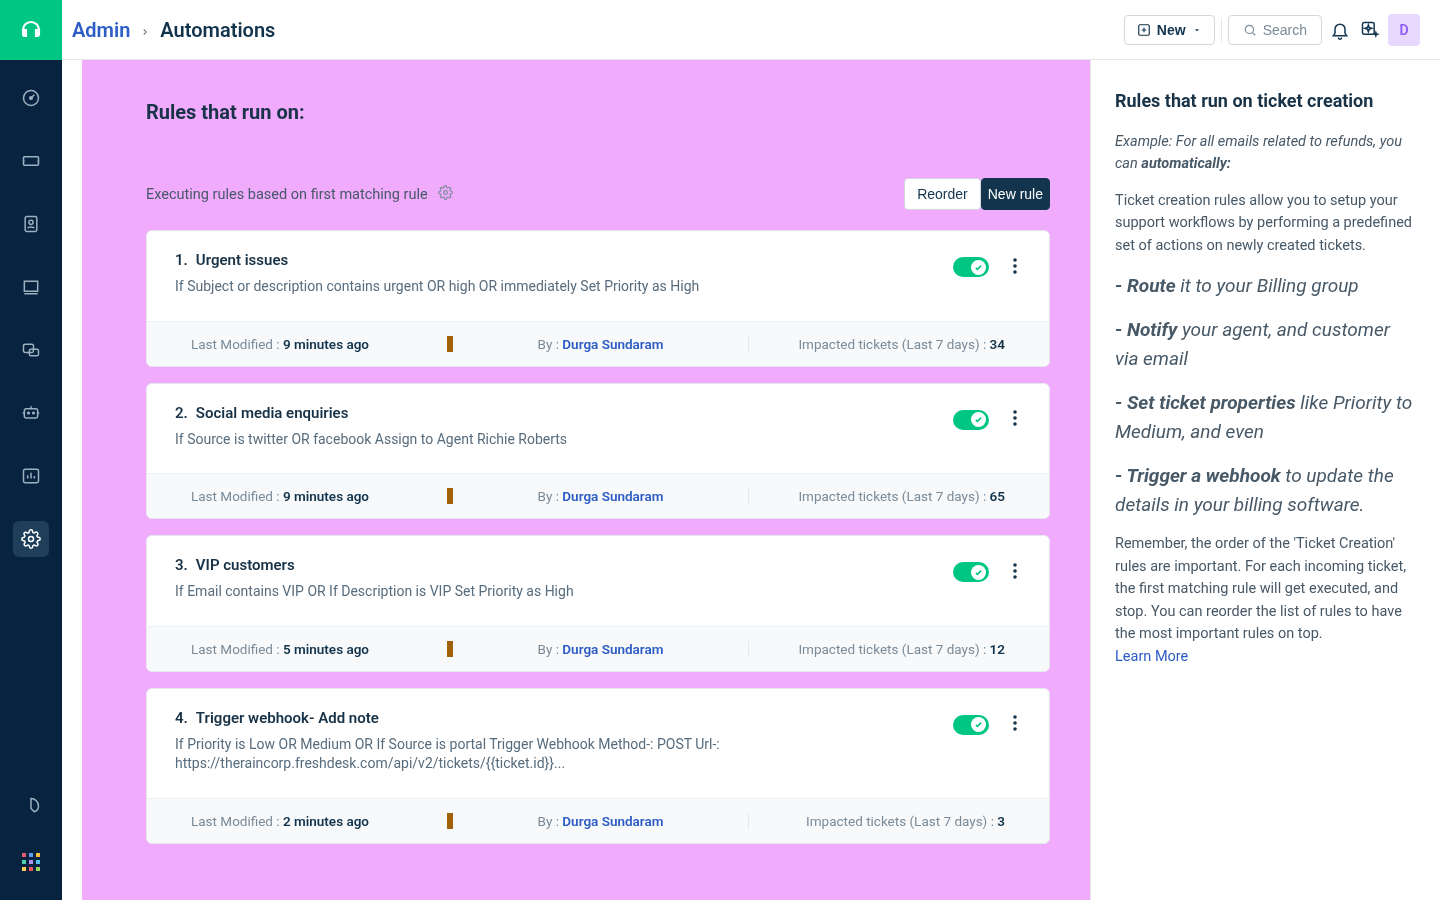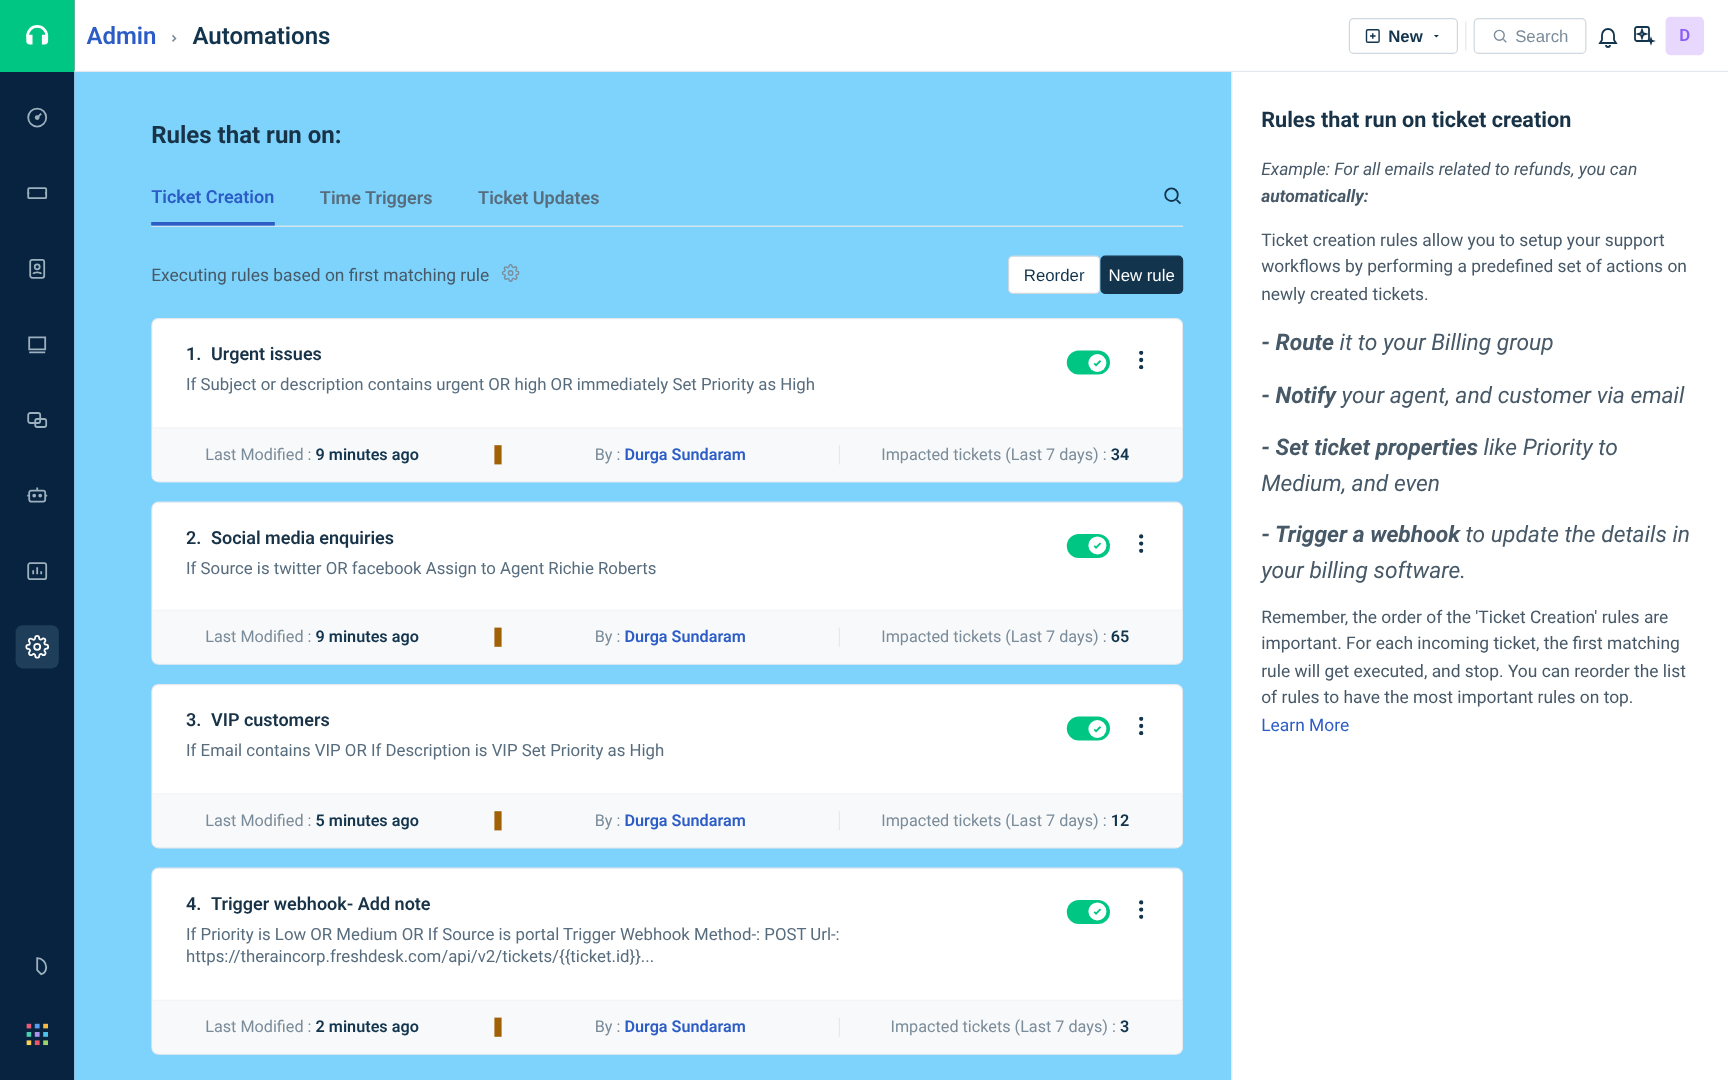--- a/index.html
+++ b/index.html
@@ -25,21 +25,21 @@
   .breadcrumb .sep { color: #7A8B99; }
   .breadcrumb .current { color: #12344D; }
   .header-right { display: flex; align-items: center; gap: 6px; }
   .btn { display: inline-flex; align-items: center; gap: 6px; border: 1px solid #CFD7DF; background: #fff; padding: 6px 12px; border-radius: 4px; font-size: 14px; color: #12344D; cursor: pointer; font-weight: 500; }
   .btn-search { padding: 6px 14px; color: #7A8B99; }
   .header-sep { width: 1px; height: 24px; background: #E5E9ED; }
   .avatar { width: 32px; height: 32px; border-radius: 4px; background: #E9D8FD; color: #8B5CF6; display: flex; align-items: center; justify-content: center; font-weight: 600; cursor: pointer; }
   .icon-btn { color: #12344D; cursor: pointer; display: flex; align-items: center; justify-content: center; width: 24px; height: 24px; }
   
   
-  .content { flex: 1; display: flex; background: #7dd3fc; overflow: hidden; }
+  .content { flex: 1; display: flex; background: #f0abfc; overflow: hidden; margin-left: 20px; }
   .content-main { flex: 1; padding: 40px 40px 0 64px; overflow: hidden; display: flex; flex-direction: column; }
   .page-title { font-size: 20px; font-weight: 700; margin-bottom: 30px; color: #183247; }
   
   .tabs { display: flex; gap: 38px; border-bottom: 1px solid #E5E9ED; position: relative; align-items: center; }
   .tab { padding-bottom: 12px; color: #576C7D; font-weight: 600; cursor: pointer; font-size: 15px; }
   .tab.active { color: #2C5CC5; border-bottom: 3px solid #2C5CC5; margin-bottom: -1px; }
   .tab-search { margin-left: auto; padding-bottom: 12px; color: #12344D; cursor: pointer; }
   
   .execution-bar { display: flex; align-items: center; justify-content: space-between; margin: 24px 0 20px 0; }
   .execution-text { color: #475867; display: flex; align-items: center; gap: 10px; font-size: 14.5px; }
@@ -60,21 +60,21 @@
   .toggle-knob svg { width: 9px; height: 9px; }
   .more-btn { cursor: pointer; color: #12344D; padding: 0 4px; }
   .rule-footer { background: #F8F9FA; padding: 14px 44px; display: flex; border-top: 1px solid #EEF1F4; border-radius: 0 0 6px 6px; }
   .footer-cell { flex: 1; font-size: 13.5px; color: #7A8B99; }
   .footer-cell .em { color: #12344D; font-weight: 600; }
   .footer-cell .link { color: #2C5CC5; font-weight: 600; cursor: pointer; }
   .footer-cell.center { text-align: center; border-left: 6px solid #a16207; border-right: 1px solid #E5E9ED; padding: 0 20px; }
   .footer-cell.right { text-align: right; }
   
   
-  .aside { width: 414px; background: #fff; border-left: 1px solid #E5E9ED; padding: 30px 24px; overflow: hidden; }
+  .aside { width: 350px; background: #fff; border-left: 1px solid #E5E9ED; padding: 30px 24px; overflow: hidden; }
   .aside h2 { font-size: 18px; font-weight: 700; margin-bottom: 20px; color: #183247; }
   .aside p { color: #475867; line-height: 1.55; margin-bottom: 14px; font-size: 14.5px; }
   .aside em { font-style: italic; }
   .aside strong, .aside b { font-weight: 700; font-style: italic;}
   .aside .bullet { font-style: italic; color: #475867; margin-bottom: 14px; line-height: 1.55; font-size: 19px;}
   .aside .bullet b { font-style: italic; }
   .aside a { color: #2C5CC5; text-decoration: none; cursor: pointer; }
   
   
   svg { flex-shrink: 0; }
@@ -209,31 +209,20 @@
             </svg>
         </div>
         <div class="avatar">D</div>
       </div>
     </div>
 
     <div class="content">
       <div class="content-main">
         <h1 class="page-title">Rules that run on:</h1>
 
-        <div class="tabs">
-          <div class="tab active">Ticket Creation</div>
-          <div class="tab">Time Triggers</div>
-          <div class="tab">Ticket Updates</div>
-          <div class="tab-search">
-            <svg width="18" height="18" viewBox="0 0 24 24" fill="none" stroke="currentColor" stroke-width="2">
-                <circle cx="11" cy="11" r="7"></circle>
-                <path d="M21 21l-4.3-4.3"></path>
-              </svg>
-          </div>
-        </div>
 
         <div class="execution-bar">
           <div class="execution-text">
             <span>Executing rules based on first matching rule</span>
             <span class="gear-inline">
               <svg width="15" height="15" viewBox="0 0 24 24" fill="none" stroke="currentColor" stroke-width="1.8">
                   <circle cx="12" cy="12" r="3"></circle>
                   <path d="M19.4 15a1.65 1.65 0 0 0 .33 1.82l.06.06a2 2 0 1 1-2.83 2.83l-.06-.06a1.65 1.65 0 0 0-1.82-.33 1.65 1.65 0 0 0-1 1.51V21a2 2 0 1 1-4 0v-.09a1.65 1.65 0 0 0-1-1.51 1.65 1.65 0 0 0-1.82.33l-.06.06a2 2 0 1 1-2.83-2.83l.06-.06a1.65 1.65 0 0 0 .33-1.82 1.65 1.65 0 0 0-1.51-1H3a2 2 0 1 1 0-4h.09a1.65 1.65 0 0 0 1.51-1 1.65 1.65 0 0 0-.33-1.82l-.06-.06a2 2 0 1 1 2.83-2.83l.06.06a1.65 1.65 0 0 0 1.82.33h0a1.65 1.65 0 0 0 1-1.51V3a2 2 0 1 1 4 0v.09a1.65 1.65 0 0 0 1 1.51h0a1.65 1.65 0 0 0 1.82-.33l.06-.06a2 2 0 1 1 2.83 2.83l-.06.06a1.65 1.65 0 0 0-.33 1.82v0a1.65 1.65 0 0 0 1.51 1H21a2 2 0 1 1 0 4h-.09a1.65 1.65 0 0 0-1.51 1z"></path>
                 </svg>
             </span>

